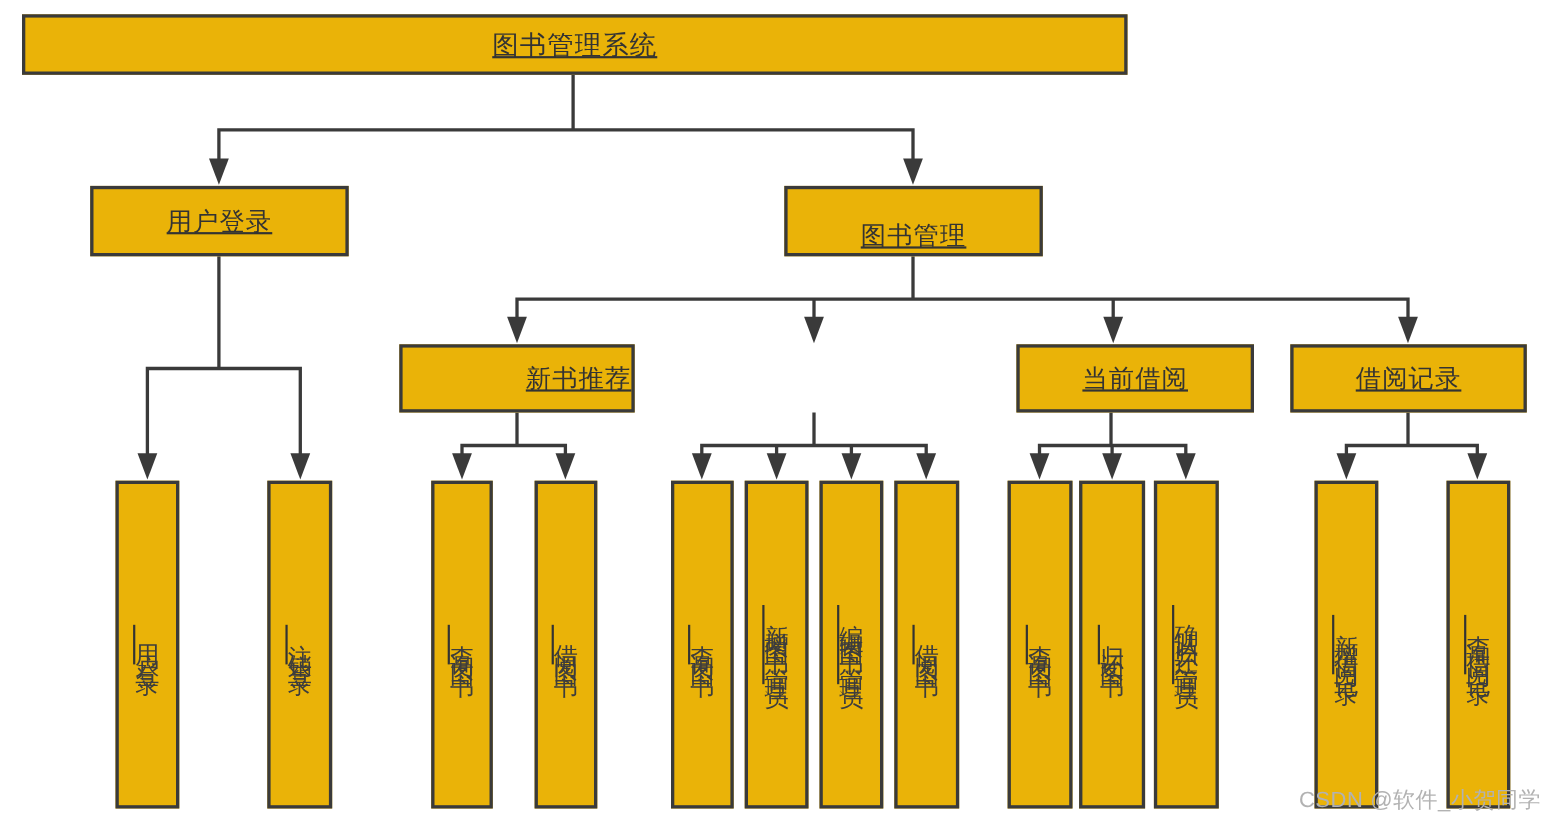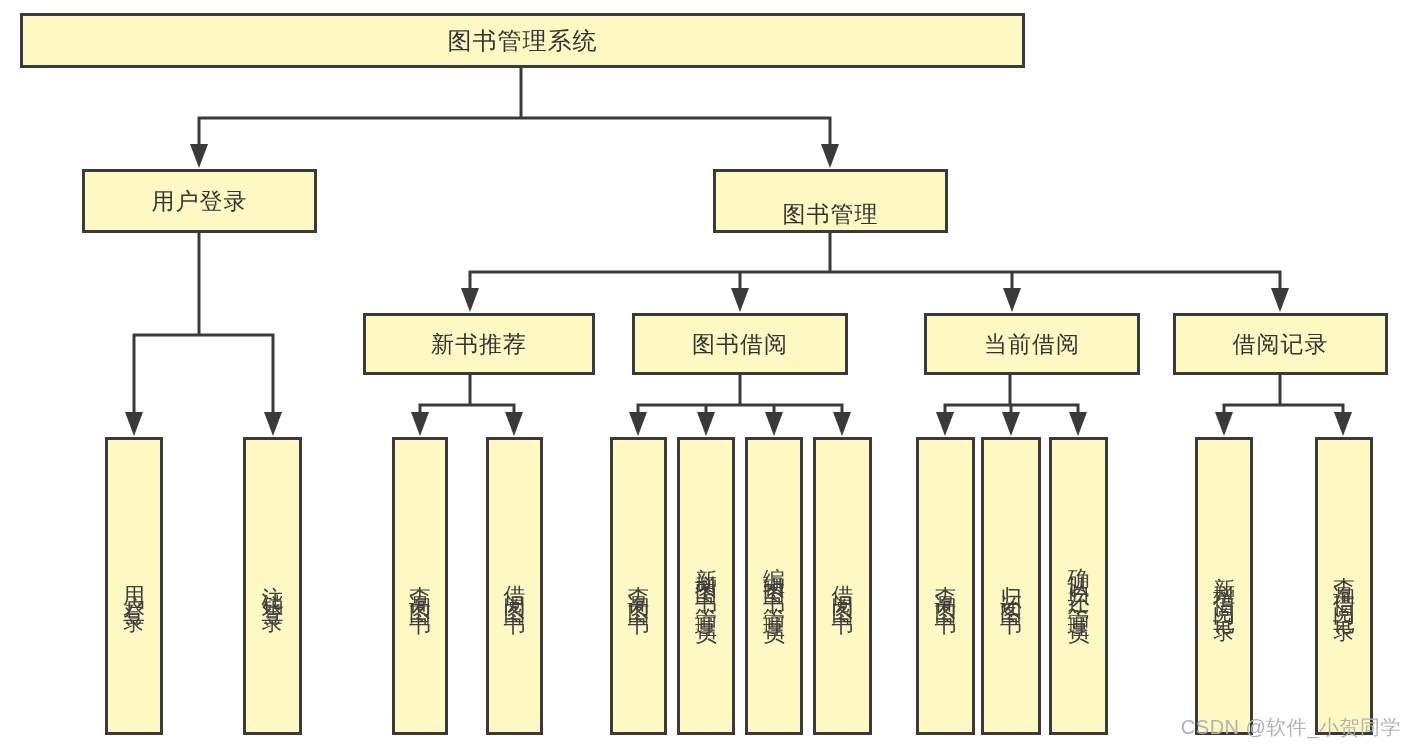--- a/index.html
+++ b/index.html
@@ -17,36 +17,37 @@
     position: absolute;
     left: 0; top: 0;
     width: 1405px; height: 747px;
     pointer-events: none;
   }
 
   .box {
     position: absolute;
     box-sizing: border-box;
     border: 3px solid #3a3a3a;
-    background: #fef9c3;
+    background: #eab308;
     display: flex;
     align-items: center;
     justify-content: center;
     color: #333333;
     font-size: 23px;
     letter-spacing: 1px;
     white-space: nowrap;
     z-index: 2;
+    text-decoration: underline;
   }
 
   
   .b-root  { left: 20px;   top: 13px;  width: 1005px; height: 55px; font-size: 24px; }
   .b-l2a   { left: 82px;   top: 169px; width: 235px;  height: 64px; }
   .b-l2b   { left: 713px;  top: 169px; width: 235px;  height: 64px; align-items: flex-end; }
-  .b-l3a   { left: 363px;  top: 313px; width: 232px;  height: 62px; }
+  .b-l3a   { left: 363px;  top: 313px; width: 214px;  height: 62px; justify-content: flex-end; }
   .b-l3b   { left: 632px;  top: 313px; width: 216px;  height: 62px; }
   .b-l3c   { left: 924px;  top: 313px; width: 216px;  height: 62px; }
   .b-l3d   { left: 1173px; top: 313px; width: 215px;  height: 62px; }
 
   
   .vbox { top: 437px; height: 298px; font-size: 22px; letter-spacing: 0; }
   .vbox .vtext {
     writing-mode: vertical-rl;
     text-orientation: mixed;
     letter-spacing: 9px;
@@ -146,23 +147,20 @@
   <div class="box b-l2a">
     <span>用户登录</span>
   </div>
   <div class="box b-l2b">
     <span>图书管理</span>
   </div>
 
   <div class="box b-l3a">
     <span>新书推荐</span>
   </div>
-  <div class="box b-l3b">
-    <span>图书借阅</span>
-  </div>
   <div class="box b-l3c">
     <span>当前借阅</span>
   </div>
   <div class="box b-l3d">
     <span>借阅记录</span>
   </div>
 
   <div class="box vbox b-f1">
     <span class="vtext">用户登录</span>
   </div>

